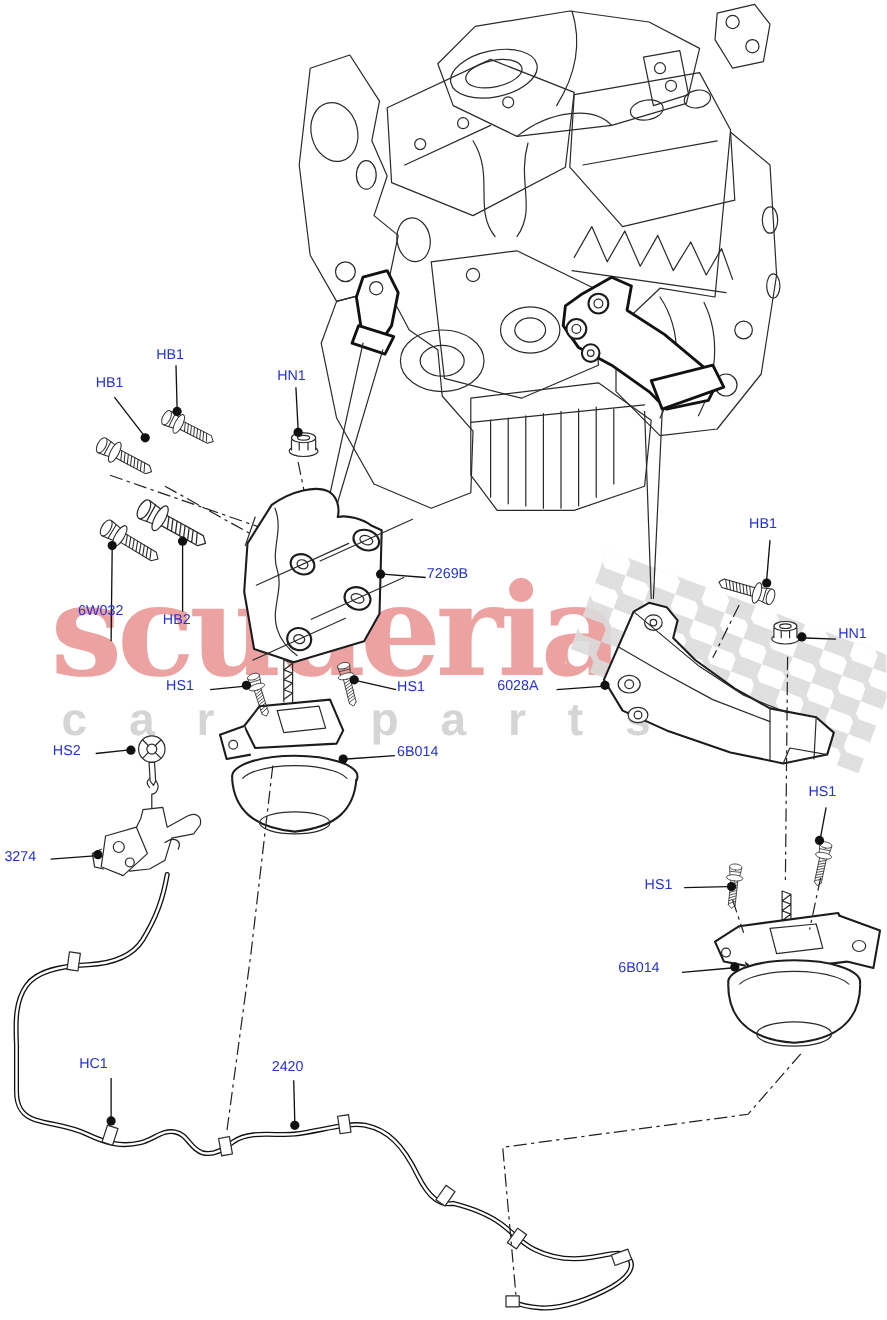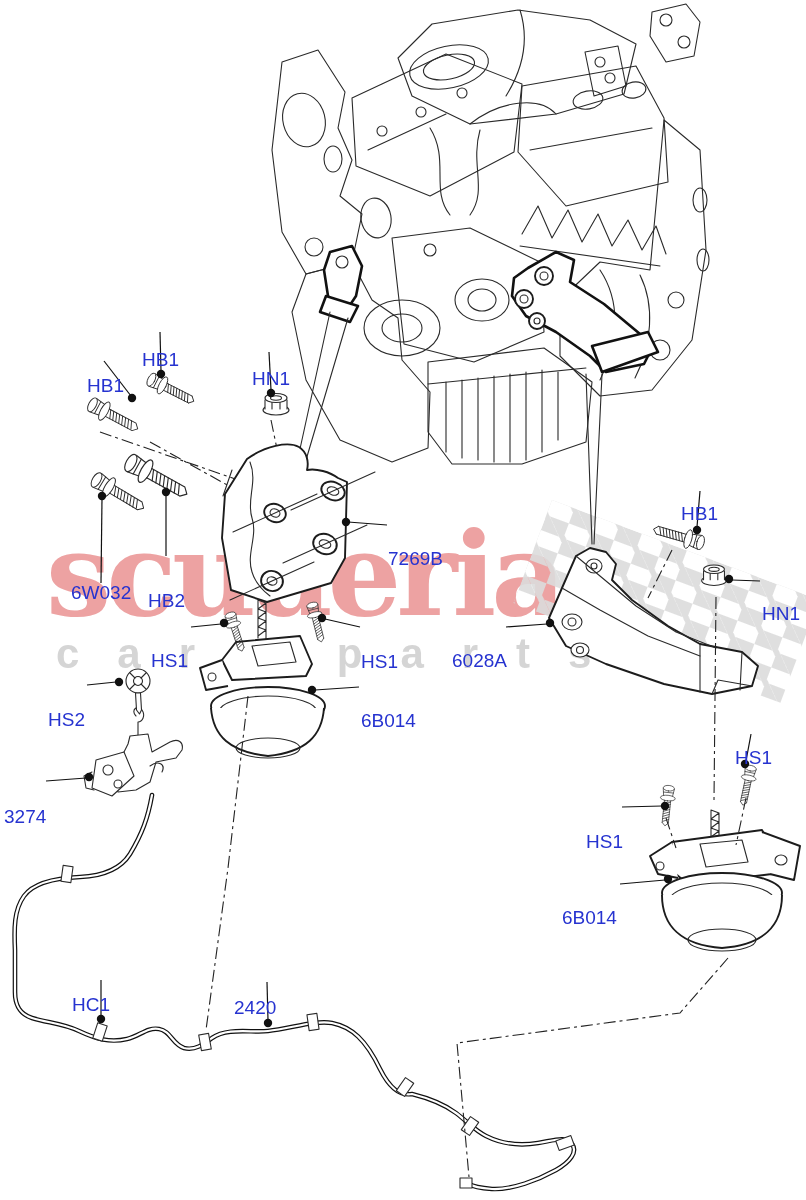--- a/index.html
+++ b/index.html
@@ -26,21 +26,21 @@
        stroke-linecap:round;stroke-linejoin:round;}
   .thick{stroke:#111;stroke-width:2.6;fill:#fff;stroke-linejoin:round;}
   .med{stroke:#1c1c1c;stroke-width:1.9;fill:#fff;stroke-linejoin:round;}
   .leader{stroke:#111;stroke-width:1.2;fill:none;}
   .dot{fill:#111;stroke:none;}
   .dash{stroke:#222;stroke-width:1.1;fill:none;stroke-dasharray:12 4 3 4;}
   .tube{stroke:#111;stroke-width:4.6;fill:none;stroke-linecap:round;stroke-linejoin:round;}
   .tube-core{stroke:#fff;stroke-width:2.2;fill:none;stroke-linecap:round;stroke-linejoin:round;}
   
   .part-label{position:absolute;z-index:3;color:var(--label-color,#2633d0);
-              font-size:19px;line-height:1.05;white-space:nowrap;margin-top:35px;}
+              font-size:13px;line-height:1.05;white-space:nowrap;}
 </style>
 </head>
 <body>
 
 <div class="canvas">
 
   <div class="wm-brand">scuderia</div>
   <div class="wm-tagline">car parts</div>
   <div class="wm-flag"></div>
 
@@ -295,14 +295,14 @@
   <div class="part-label" style="left:48px;top:675px">HS2</div>
   <div class="part-label" style="left:4px;top:772px">3274</div>
   <div class="part-label" style="left:361px;top:676px">6B014</div>
   <div class="part-label" style="left:452px;top:616px">6028A</div>
   <div class="part-label" style="left:681px;top:469px">HB1</div>
   <div class="part-label" style="left:762px;top:569px">HN1</div>
   <div class="part-label" style="left:735px;top:713px">HS1</div>
   <div class="part-label" style="left:586px;top:797px">HS1</div>
   <div class="part-label" style="left:562px;top:873px">6B014</div>
   <div class="part-label" style="left:72px;top:960px">HC1</div>
-  <div class="part-label" style="left:234px;top:963px">2420</div>
+  <div class="part-label" style="left:247px;top:963px">2420</div>
 </div>
 
 </body></html>

